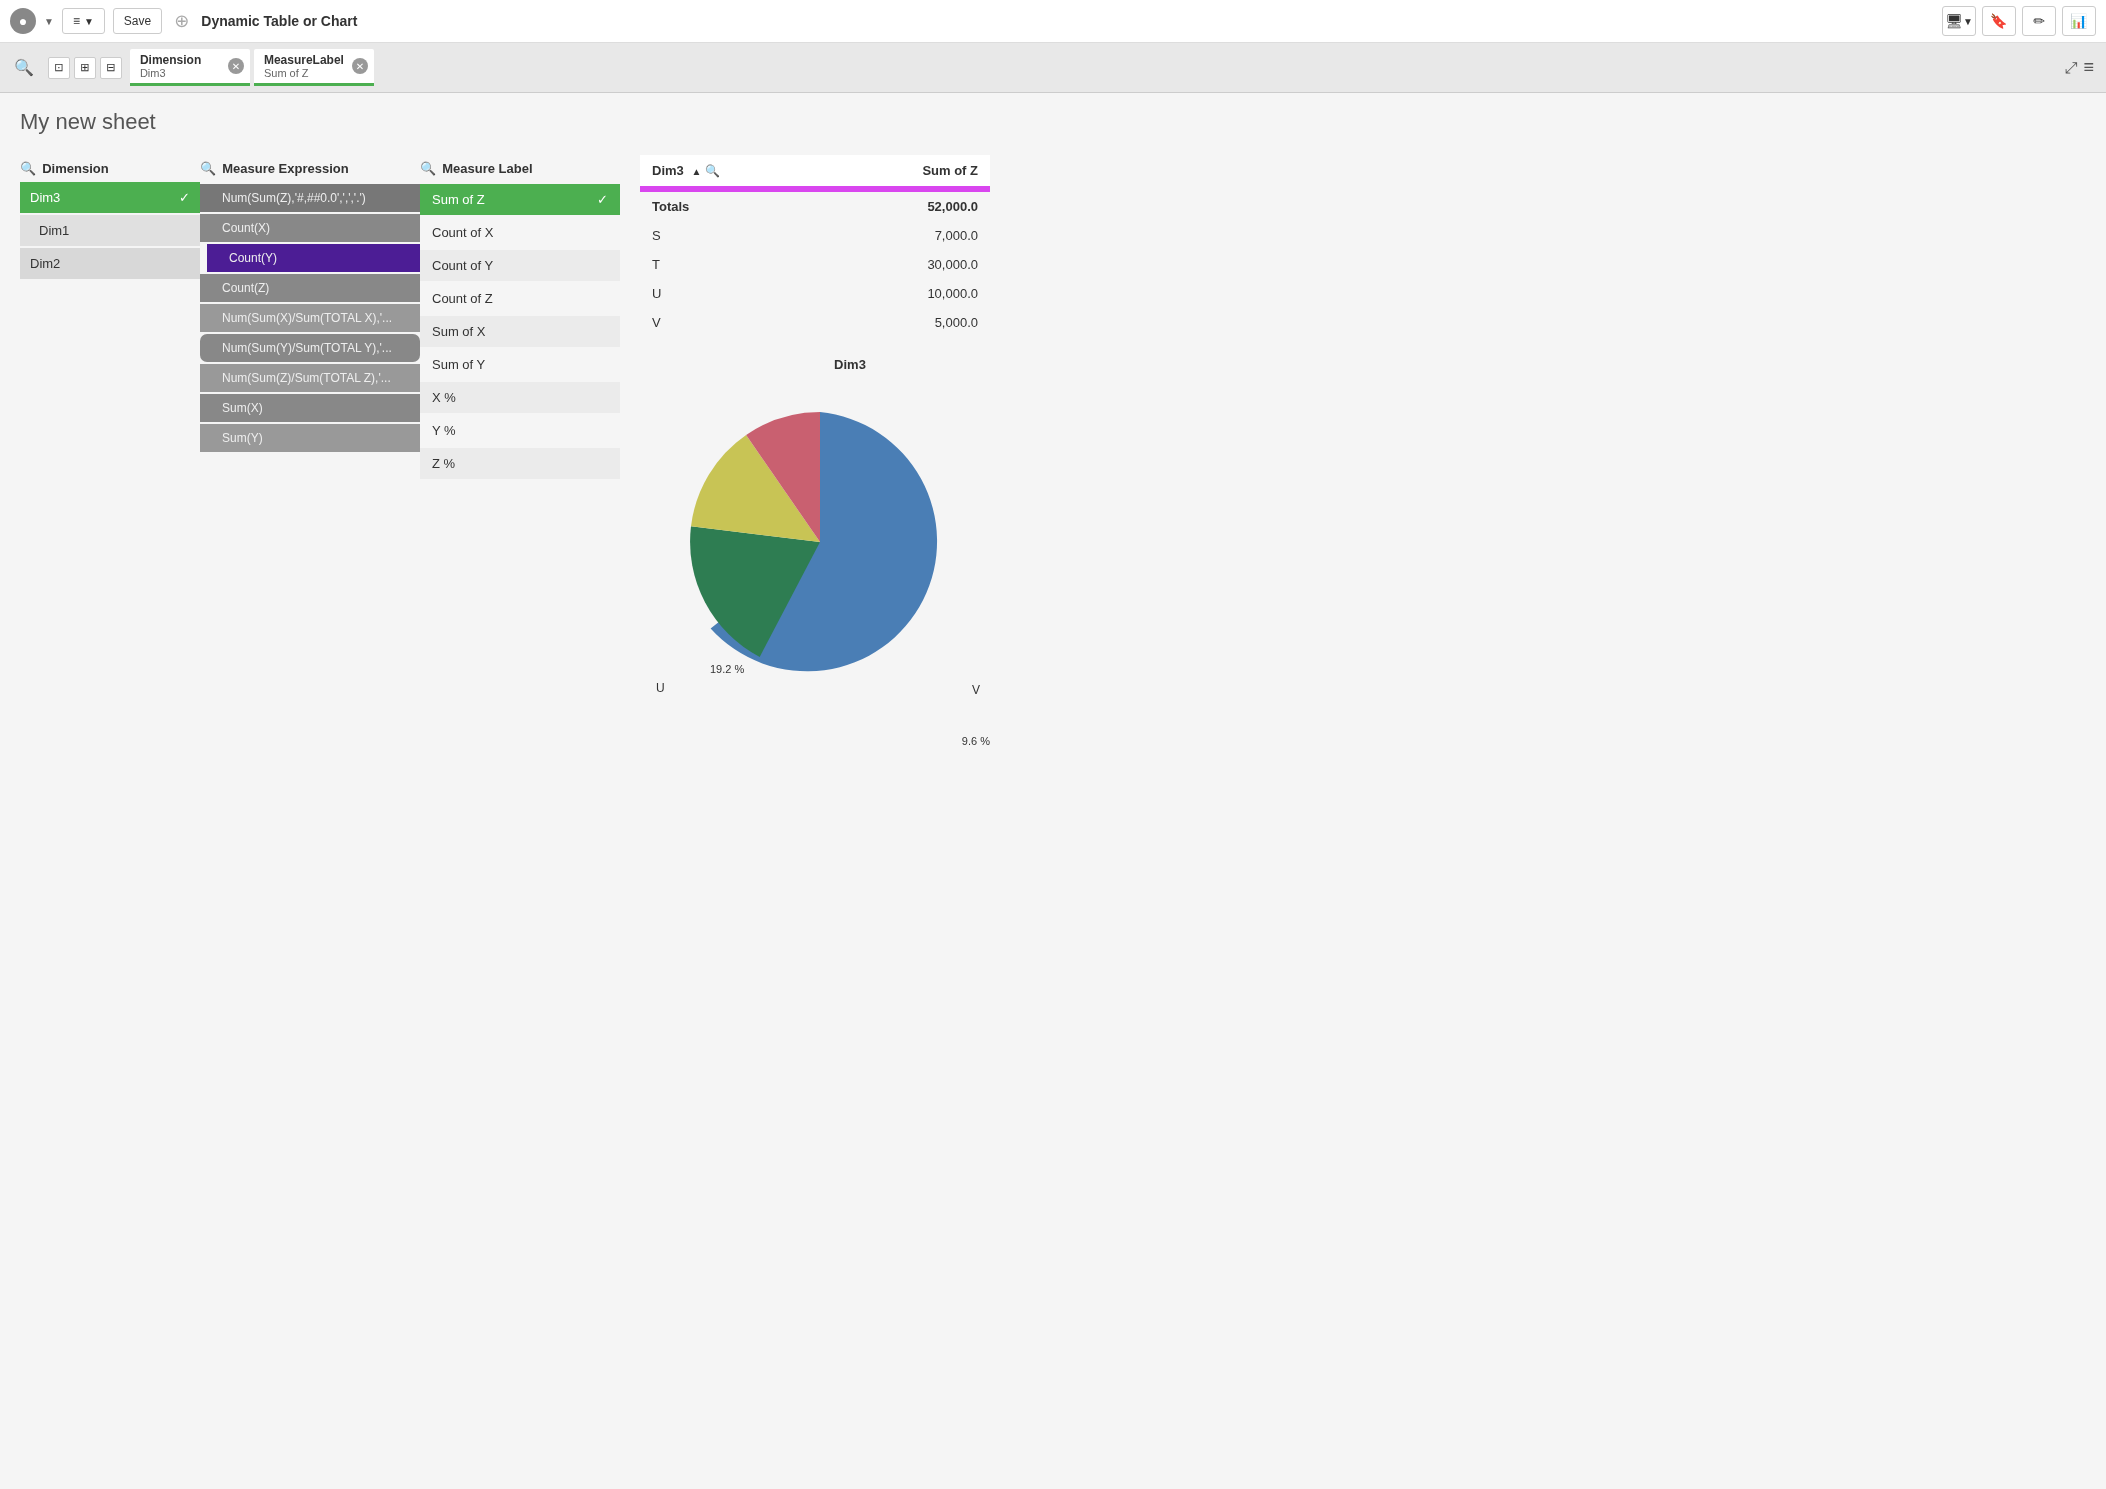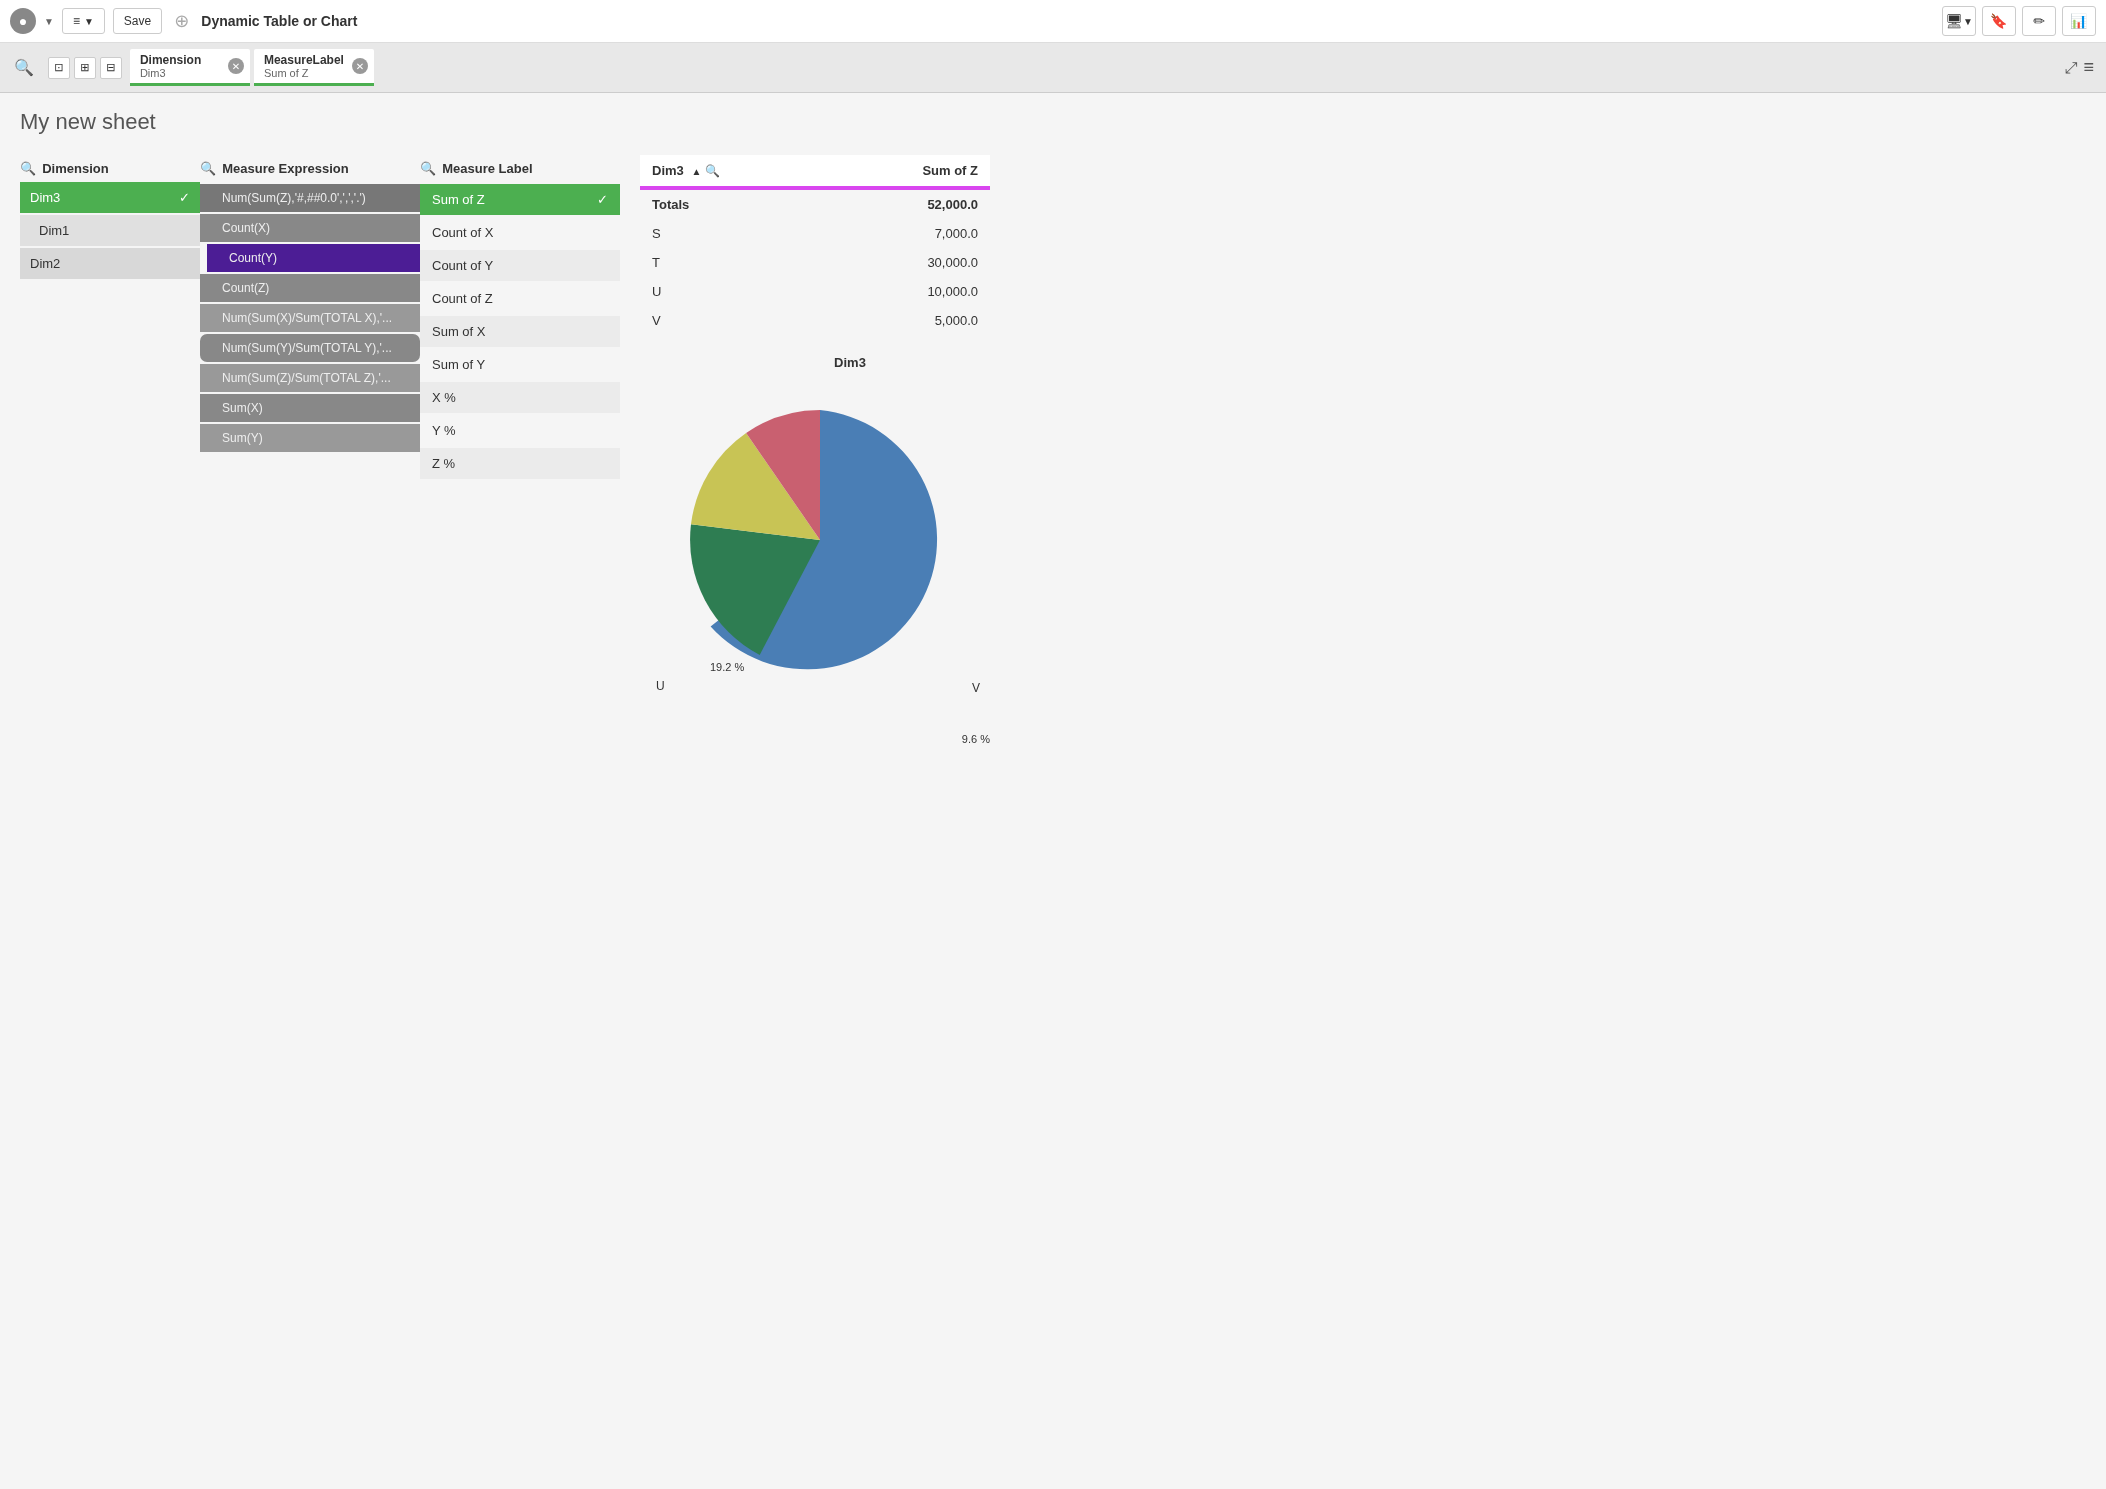--- a/index.html
+++ b/index.html
@@ -98,21 +98,21 @@
     .label-list li.active {
       background: #4caf50; color: #fff; display: flex; justify-content: space-between; align-items: center;
     }
     .label-list li.light { background: #f5f5f5; color: #333; }
     .label-list li.medium { background: #ebebeb; color: #333; }
 
     
     .table-area { margin-left: 20px; min-width: 380px; }
     .data-table { border-collapse: collapse; min-width: 350px; }
     .data-table th {
-      text-align: left; padding: 8px 12px; border-bottom: 4px solid #d946ef;
+      text-align: left; padding: 8px 12px; border-bottom: 6px solid #d946ef;
       font-size: 13px; color: #333; background: #fff;
     }
     .data-table th.right { text-align: right; }
     .data-table td { padding: 7px 12px; font-size: 13px; }
     .data-table tr.totals td { font-weight: bold; }
     .data-table tr.totals td.value { text-align: right; }
     .data-table td.value { text-align: right; }
     .sort-icon { font-size: 10px; color: #333; margin-left: 4px; }
     .search-col-icon { font-size: 12px; color: #555; }
 

